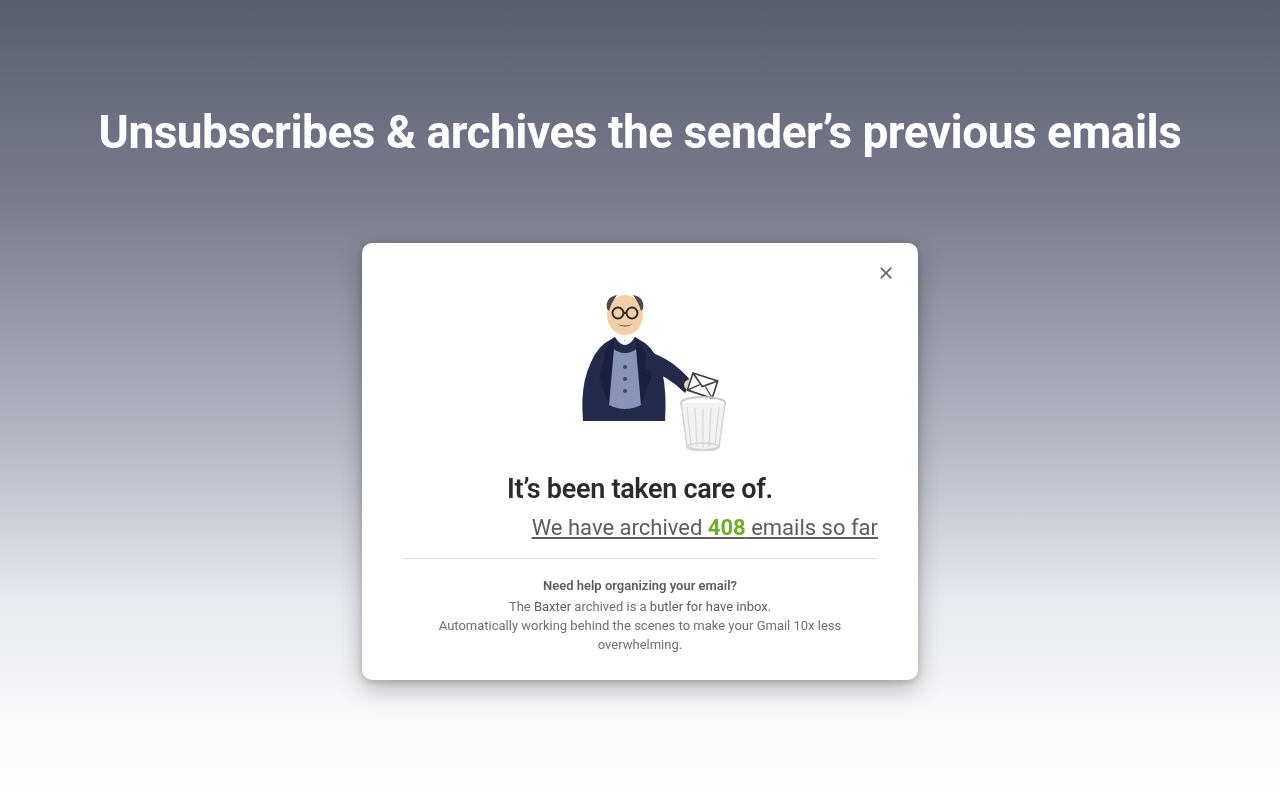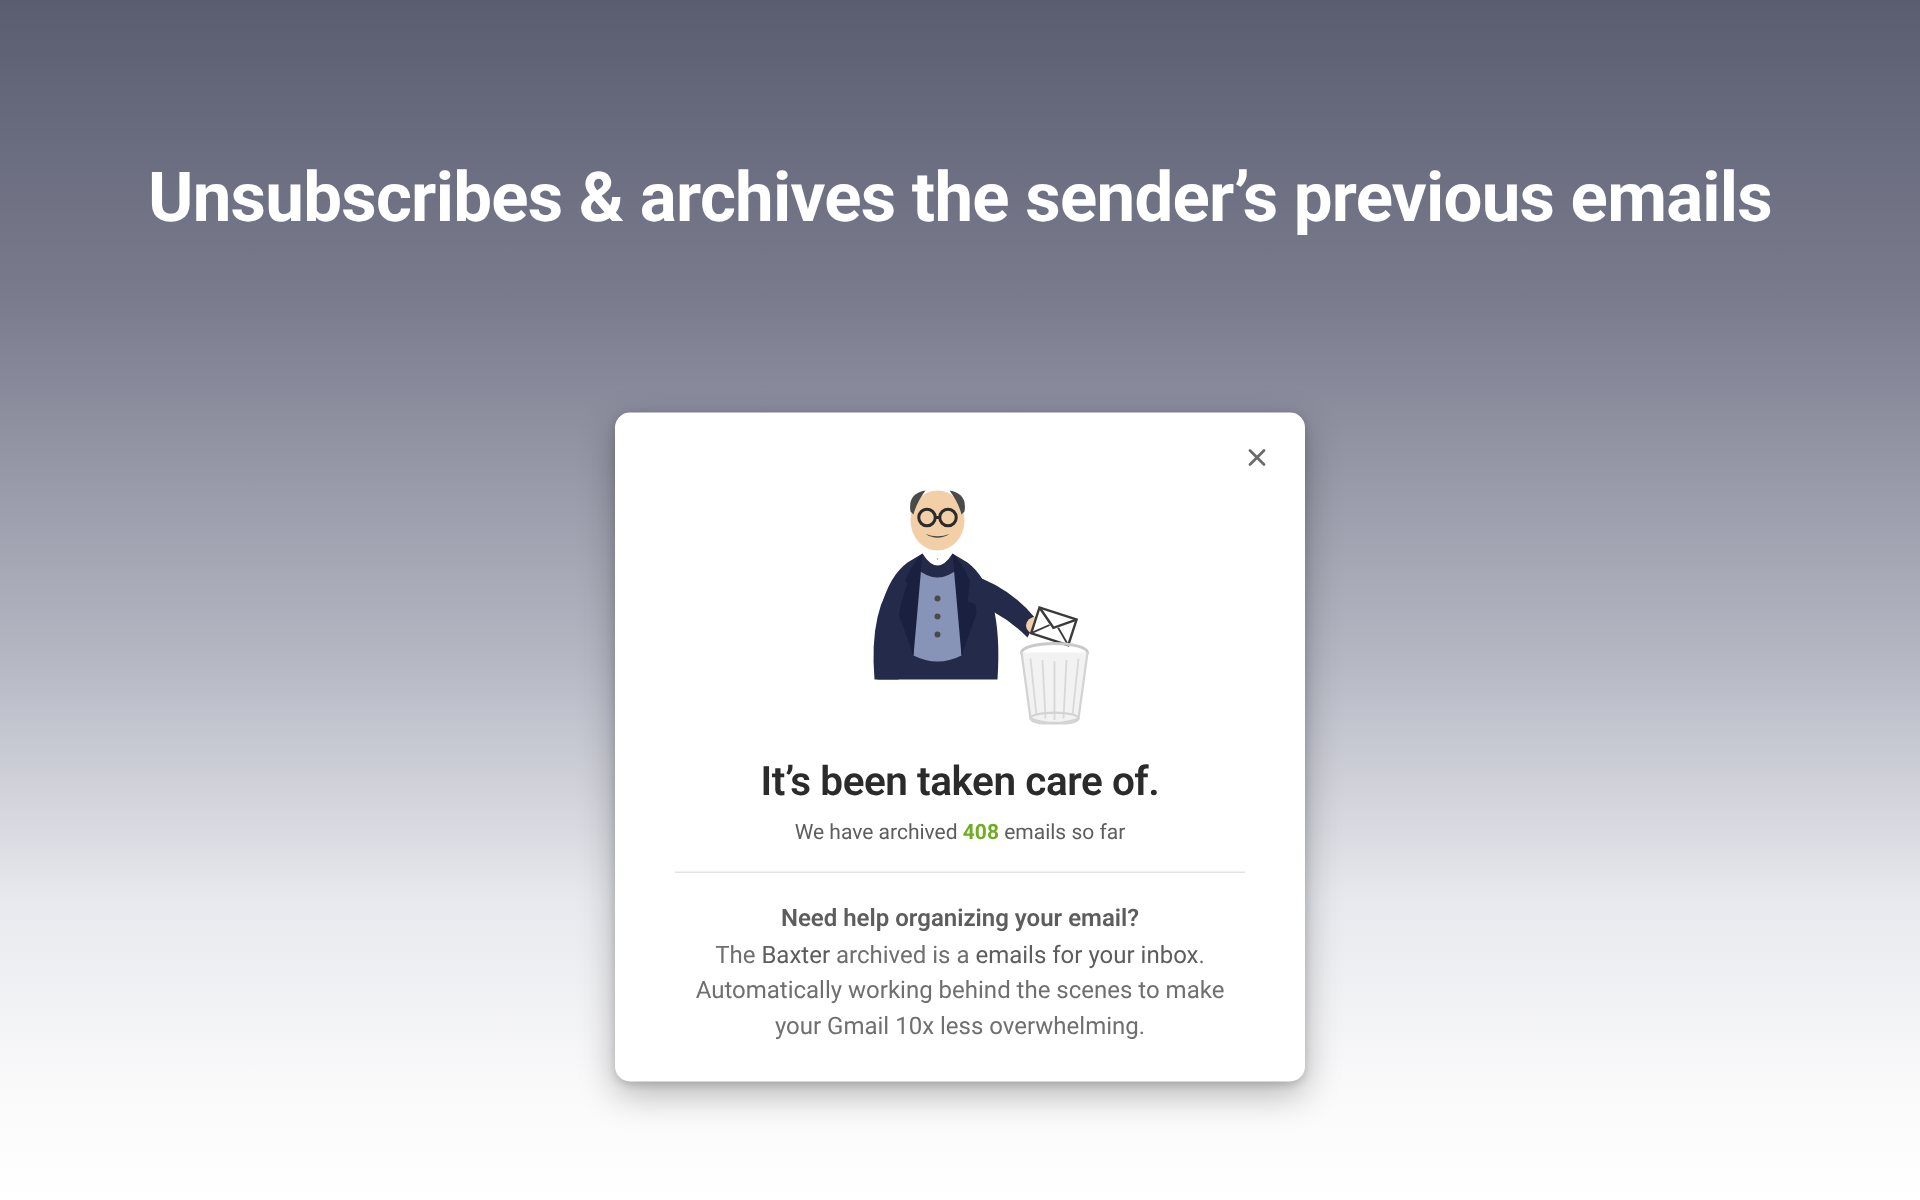--- a/index.html
+++ b/index.html
@@ -18,26 +18,25 @@
     color: #ffffff;
     font-size: 46px;
     font-weight: 700;
     letter-spacing: -0.5px;
   }
   .card {
     position: absolute;
     top: 243px;
     left: 50%;
     transform: translateX(-50%);
-    width: 460px;
+    width: 556px;
     background: #ffffff;
     border-radius: 10px;
     box-shadow: 0 8px 24px rgba(0,0,0,0.28), 0 2px 6px rgba(0,0,0,0.15);
     padding: 26px 40px 26px 40px;
-    margin-top: 32px;
   }
   .close-btn {
     position: absolute;
     top: 16px;
     right: 18px;
     width: 28px;
     height: 28px;
     background: transparent;
     border: none;
     cursor: pointer;
@@ -52,37 +51,38 @@
   }
   .card-title {
     text-align: center;
     font-size: 27px;
     font-weight: 600;
     color: #2b2b2b;
     letter-spacing: -0.3px;
     margin-bottom: 10px;
   }
   .sub {
-    text-align: center;
-    font-size: 14px;
+    text-align: right;
+    font-size: 22px;
     color: #5d5d5d;
     margin-bottom: 18px;
+    text-decoration: underline;
   }
   .sub .count {
     color: #71ad24;
     font-weight: 700;
   }
   .divider {
     border: none;
     border-top: 1px solid #e3e3e3;
     margin: 0 0 18px 0;
   }
   .promo {
     text-align: center;
-    font-size: 16px;
+    font-size: 13px;
     line-height: 1.45;
     color: #6f6f6f;
   }
   .promo .q {
     font-weight: 600;
     color: #5d5d5d;
     display: block;
     margin-bottom: 2px;
   }
   .promo .brand, .promo .tag { font-weight: 400; color: #5d5d5d; }
@@ -158,18 +158,18 @@
 
   <div class="sub">
     <span>We have archived </span><span class="count">408</span><span> emails so far</span>
   </div>
 
   <hr class="divider">
 
   <div class="promo">
     <span class="q">Need help organizing your email?</span>
     <span>
-      <span>The </span><span class="brand">Baxter</span><span> archived is a </span><span class="tag">emails for your inbox</span><span>.</span>
+      <span>The </span><span class="brand">Baxter</span><span> archived is a </span><span class="tag">butler for have inbox</span><span>.</span>
     </span>
     <br>
     <span>Automatically working behind the scenes to make your Gmail 10x less overwhelming.</span>
   </div>
 </div>
 
 </body></html>

